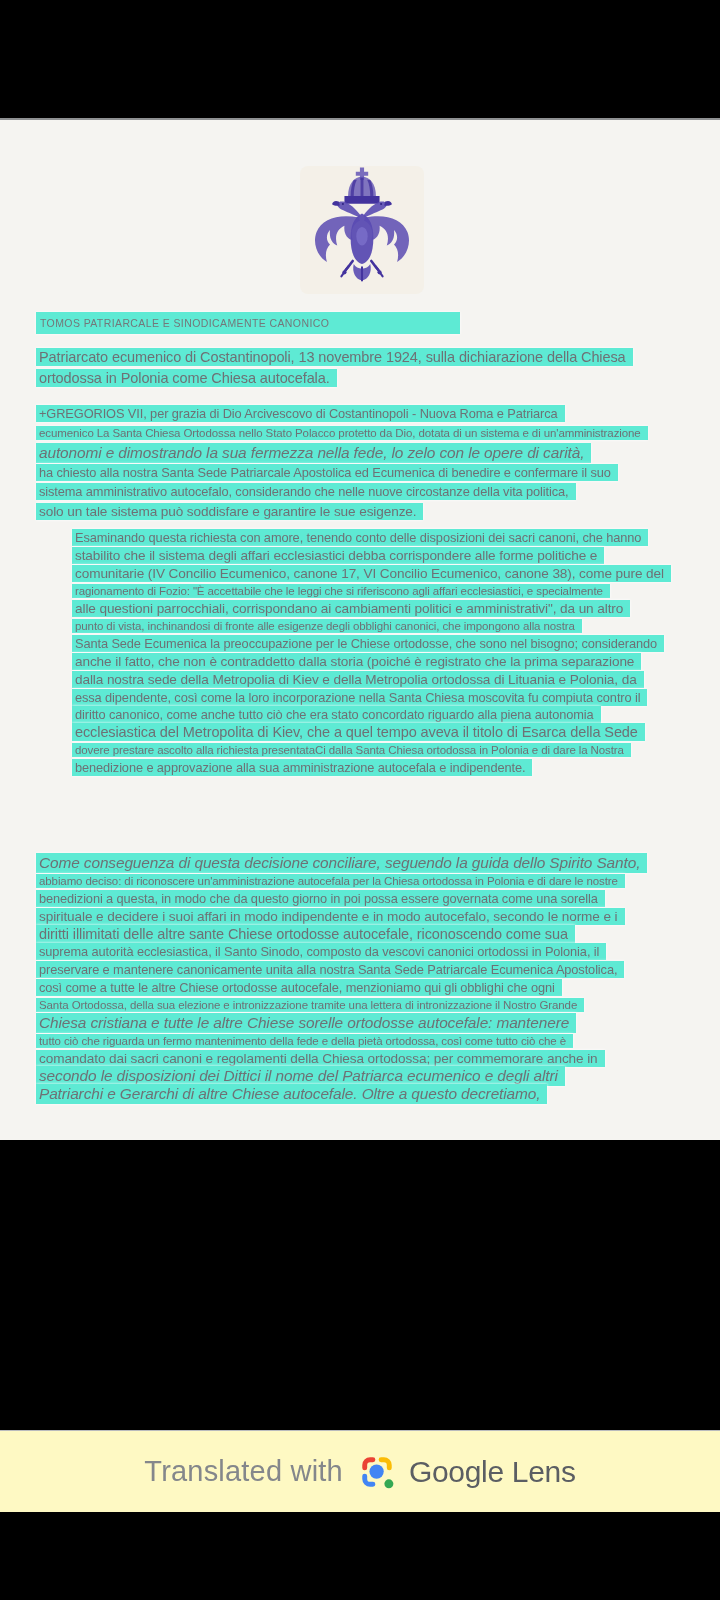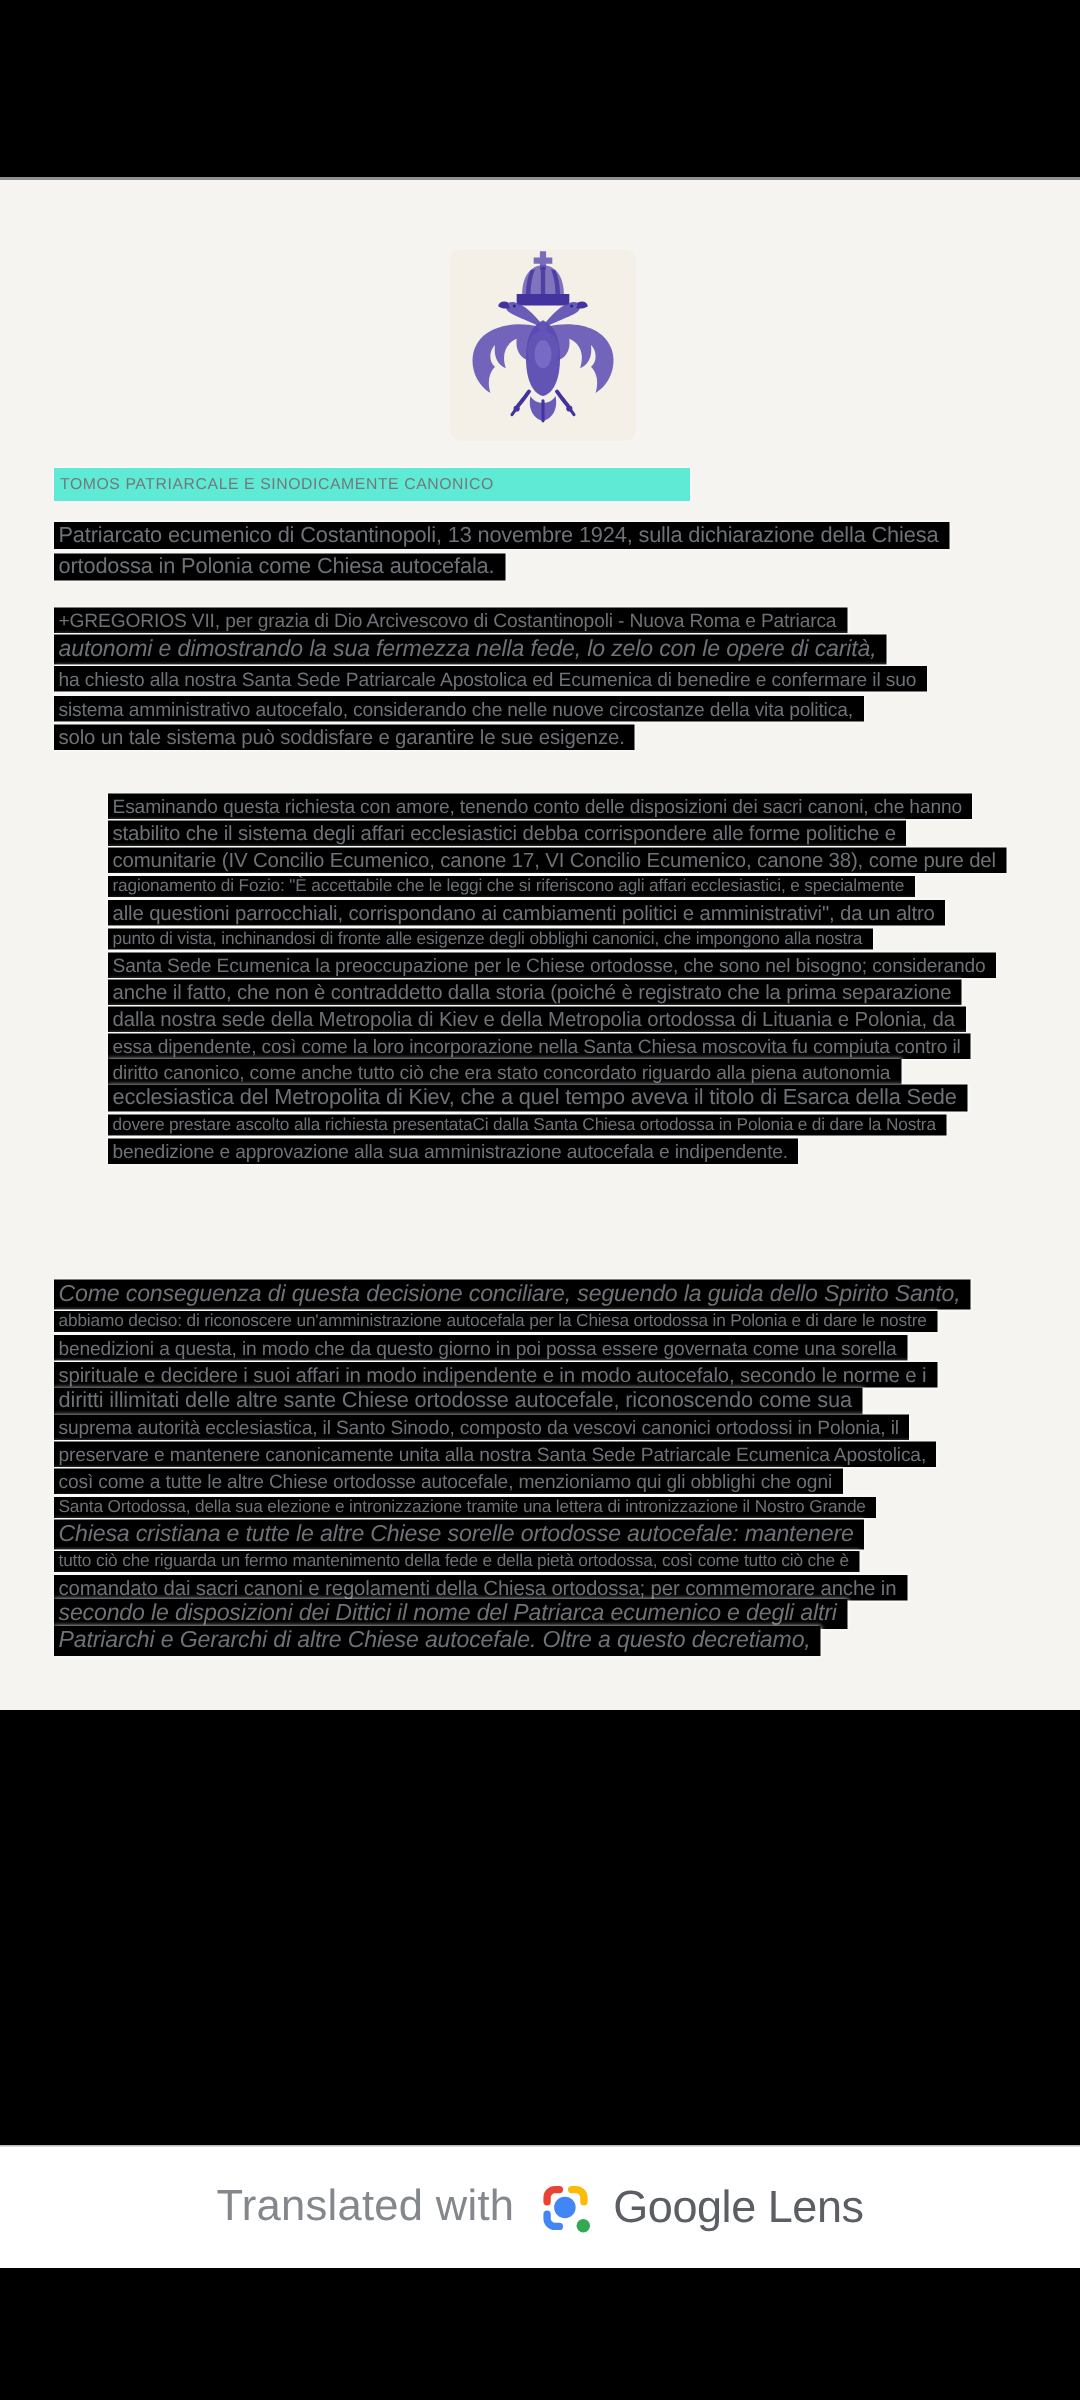--- a/index.html
+++ b/index.html
@@ -27,31 +27,31 @@
   .para.p0{top:226px;}
   .para.p1{top:284px;}
   .para.p2{top:409px;}
   .para.p3{top:734px;}
   .para.p0 .lrow{height:21px;}
   .para.p1 .lrow{height:19.5px;}
   .para.p2 .lrow{height:17.7px;margin-left:36px;}
   .para.p3 .lrow{height:17.8px;}
   .lrow{display:flex;align-items:center;}
   .line{display:inline-block;white-space:nowrap;color:#6e7175;
-        background:#000000;box-shadow:0 0 3px rgba(255,255,255,.95);
+        background:#5eead4;box-shadow:0 0 3px rgba(255,255,255,.95);
         padding:1px 7px 1px 3px;letter-spacing:-.1px;}
   .xs {font-size:10.5px;}
   .sm {font-size:11.5px;}
   .md {font-size:12.8px;}
   .lg {font-size:13.6px;}
   .xl {font-size:14.5px;}
   .xxl{font-size:15.4px;font-style:italic;}
 
   .footer{position:absolute;left:0;top:1430px;width:720px;height:82px;
-          background:#ffffff;border-top:1px solid #b9bbbd;box-sizing:border-box;
+          background:#fef9c3;border-top:1px solid #b9bbbd;box-sizing:border-box;
           display:flex;align-items:center;justify-content:center;}
   .t-with{font-size:29px;color:#84878b;margin-right:16px;letter-spacing:.2px;}
   .lens-icon{width:36px;height:36px;margin-right:14px;display:inline-flex;}
   .lens-icon svg{width:36px;height:36px;}
   .t-brand{font-size:30px;color:#5b5e63;letter-spacing:-.3px;}
 </style>
 </head>
 <body>
 
 <div class="bar top"></div>
@@ -103,20 +103,23 @@
         <div class="lrow">
           <span class="line xl">Patriarcato ecumenico di Costantinopoli, 13 novembre 1924, sulla dichiarazione della Chiesa</span>
         </div>
         <div class="lrow">
           <span class="line xl">ortodossa in Polonia come Chiesa autocefala.</span>
         </div>
       </div>
       <div class="para p1">
         <div class="lrow">
           <span class="line md">+GREGORIOS VII, per grazia di Dio Arcivescovo di Costantinopoli - Nuova Roma e Patriarca</span>
+        </div>
+        <div class="lrow">
+          <span class="line sm">ecumenico La Santa Chiesa Ortodossa nello Stato Polacco protetto da Dio, dotata di un sistema e di un'amministrazione</span>
         </div>
         <div class="lrow">
           <span class="line xxl">autonomi e dimostrando la sua fermezza nella fede, lo zelo con le opere di carità,</span>
         </div>
         <div class="lrow">
           <span class="line md">ha chiesto alla nostra Santa Sede Patriarcale Apostolica ed Ecumenica di benedire e confermare il suo</span>
         </div>
         <div class="lrow">
           <span class="line md">sistema amministrativo autocefalo, considerando che nelle nuove circostanze della vita politica,</span>
         </div>

